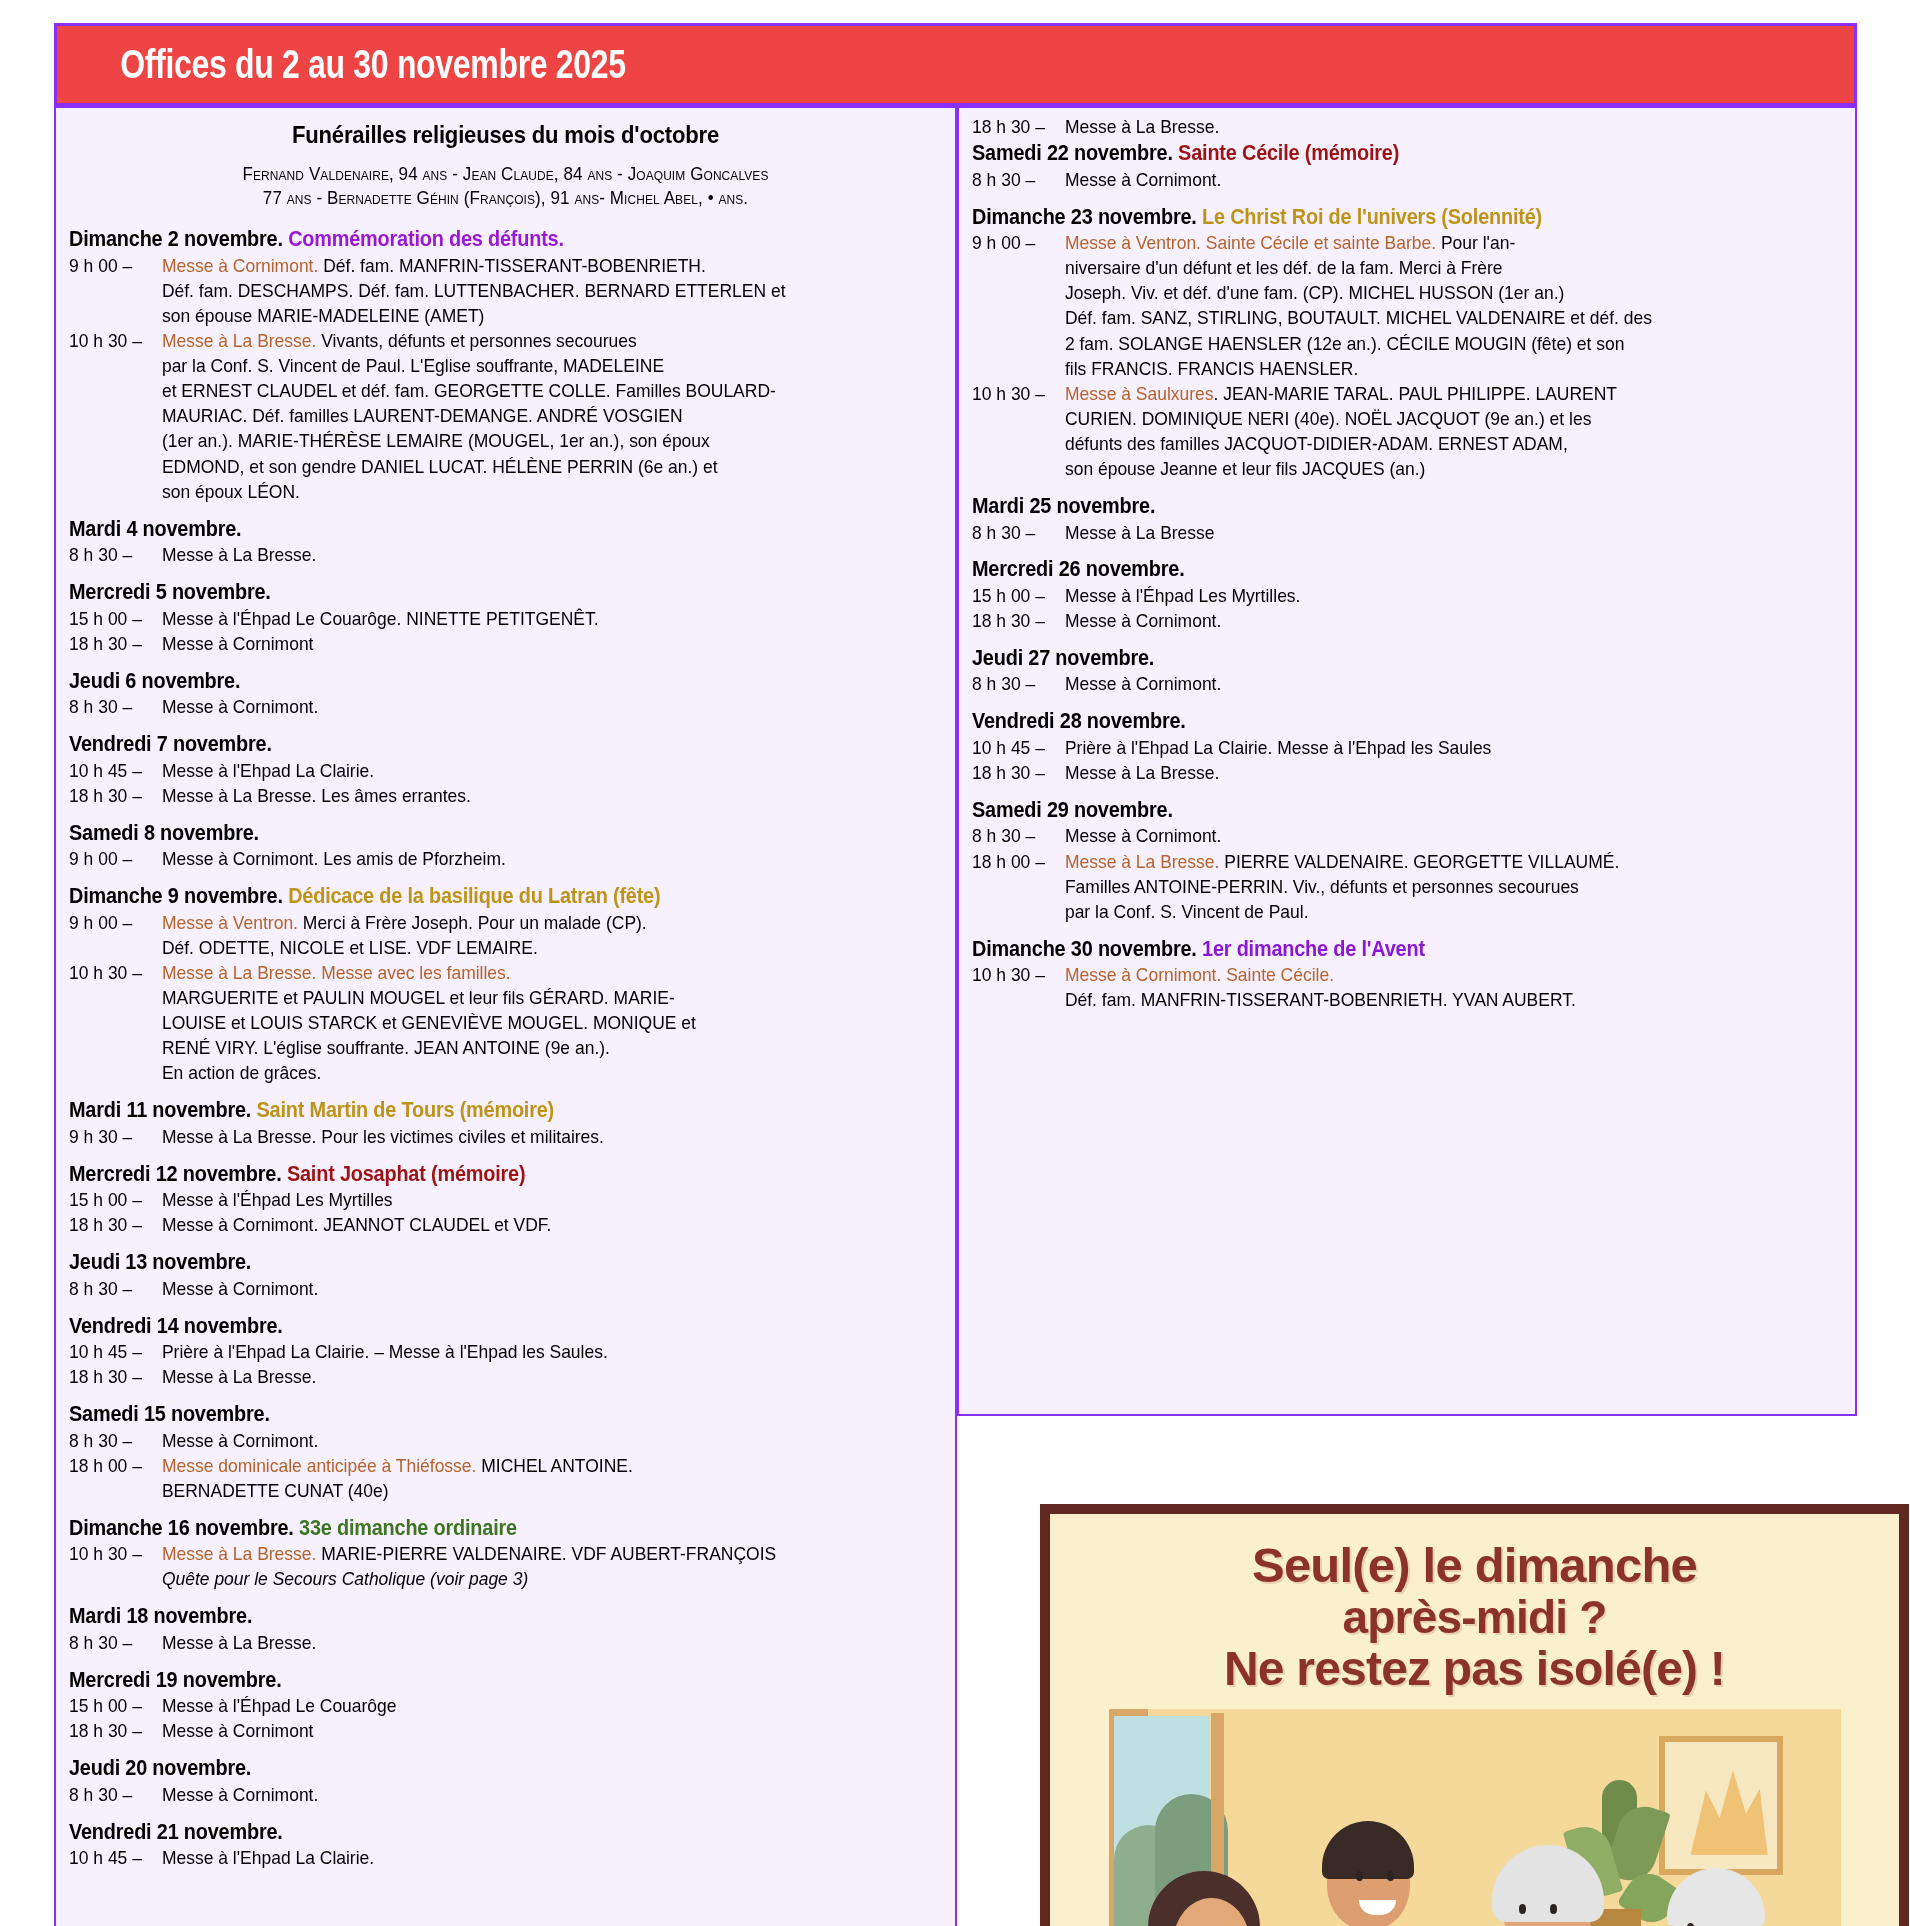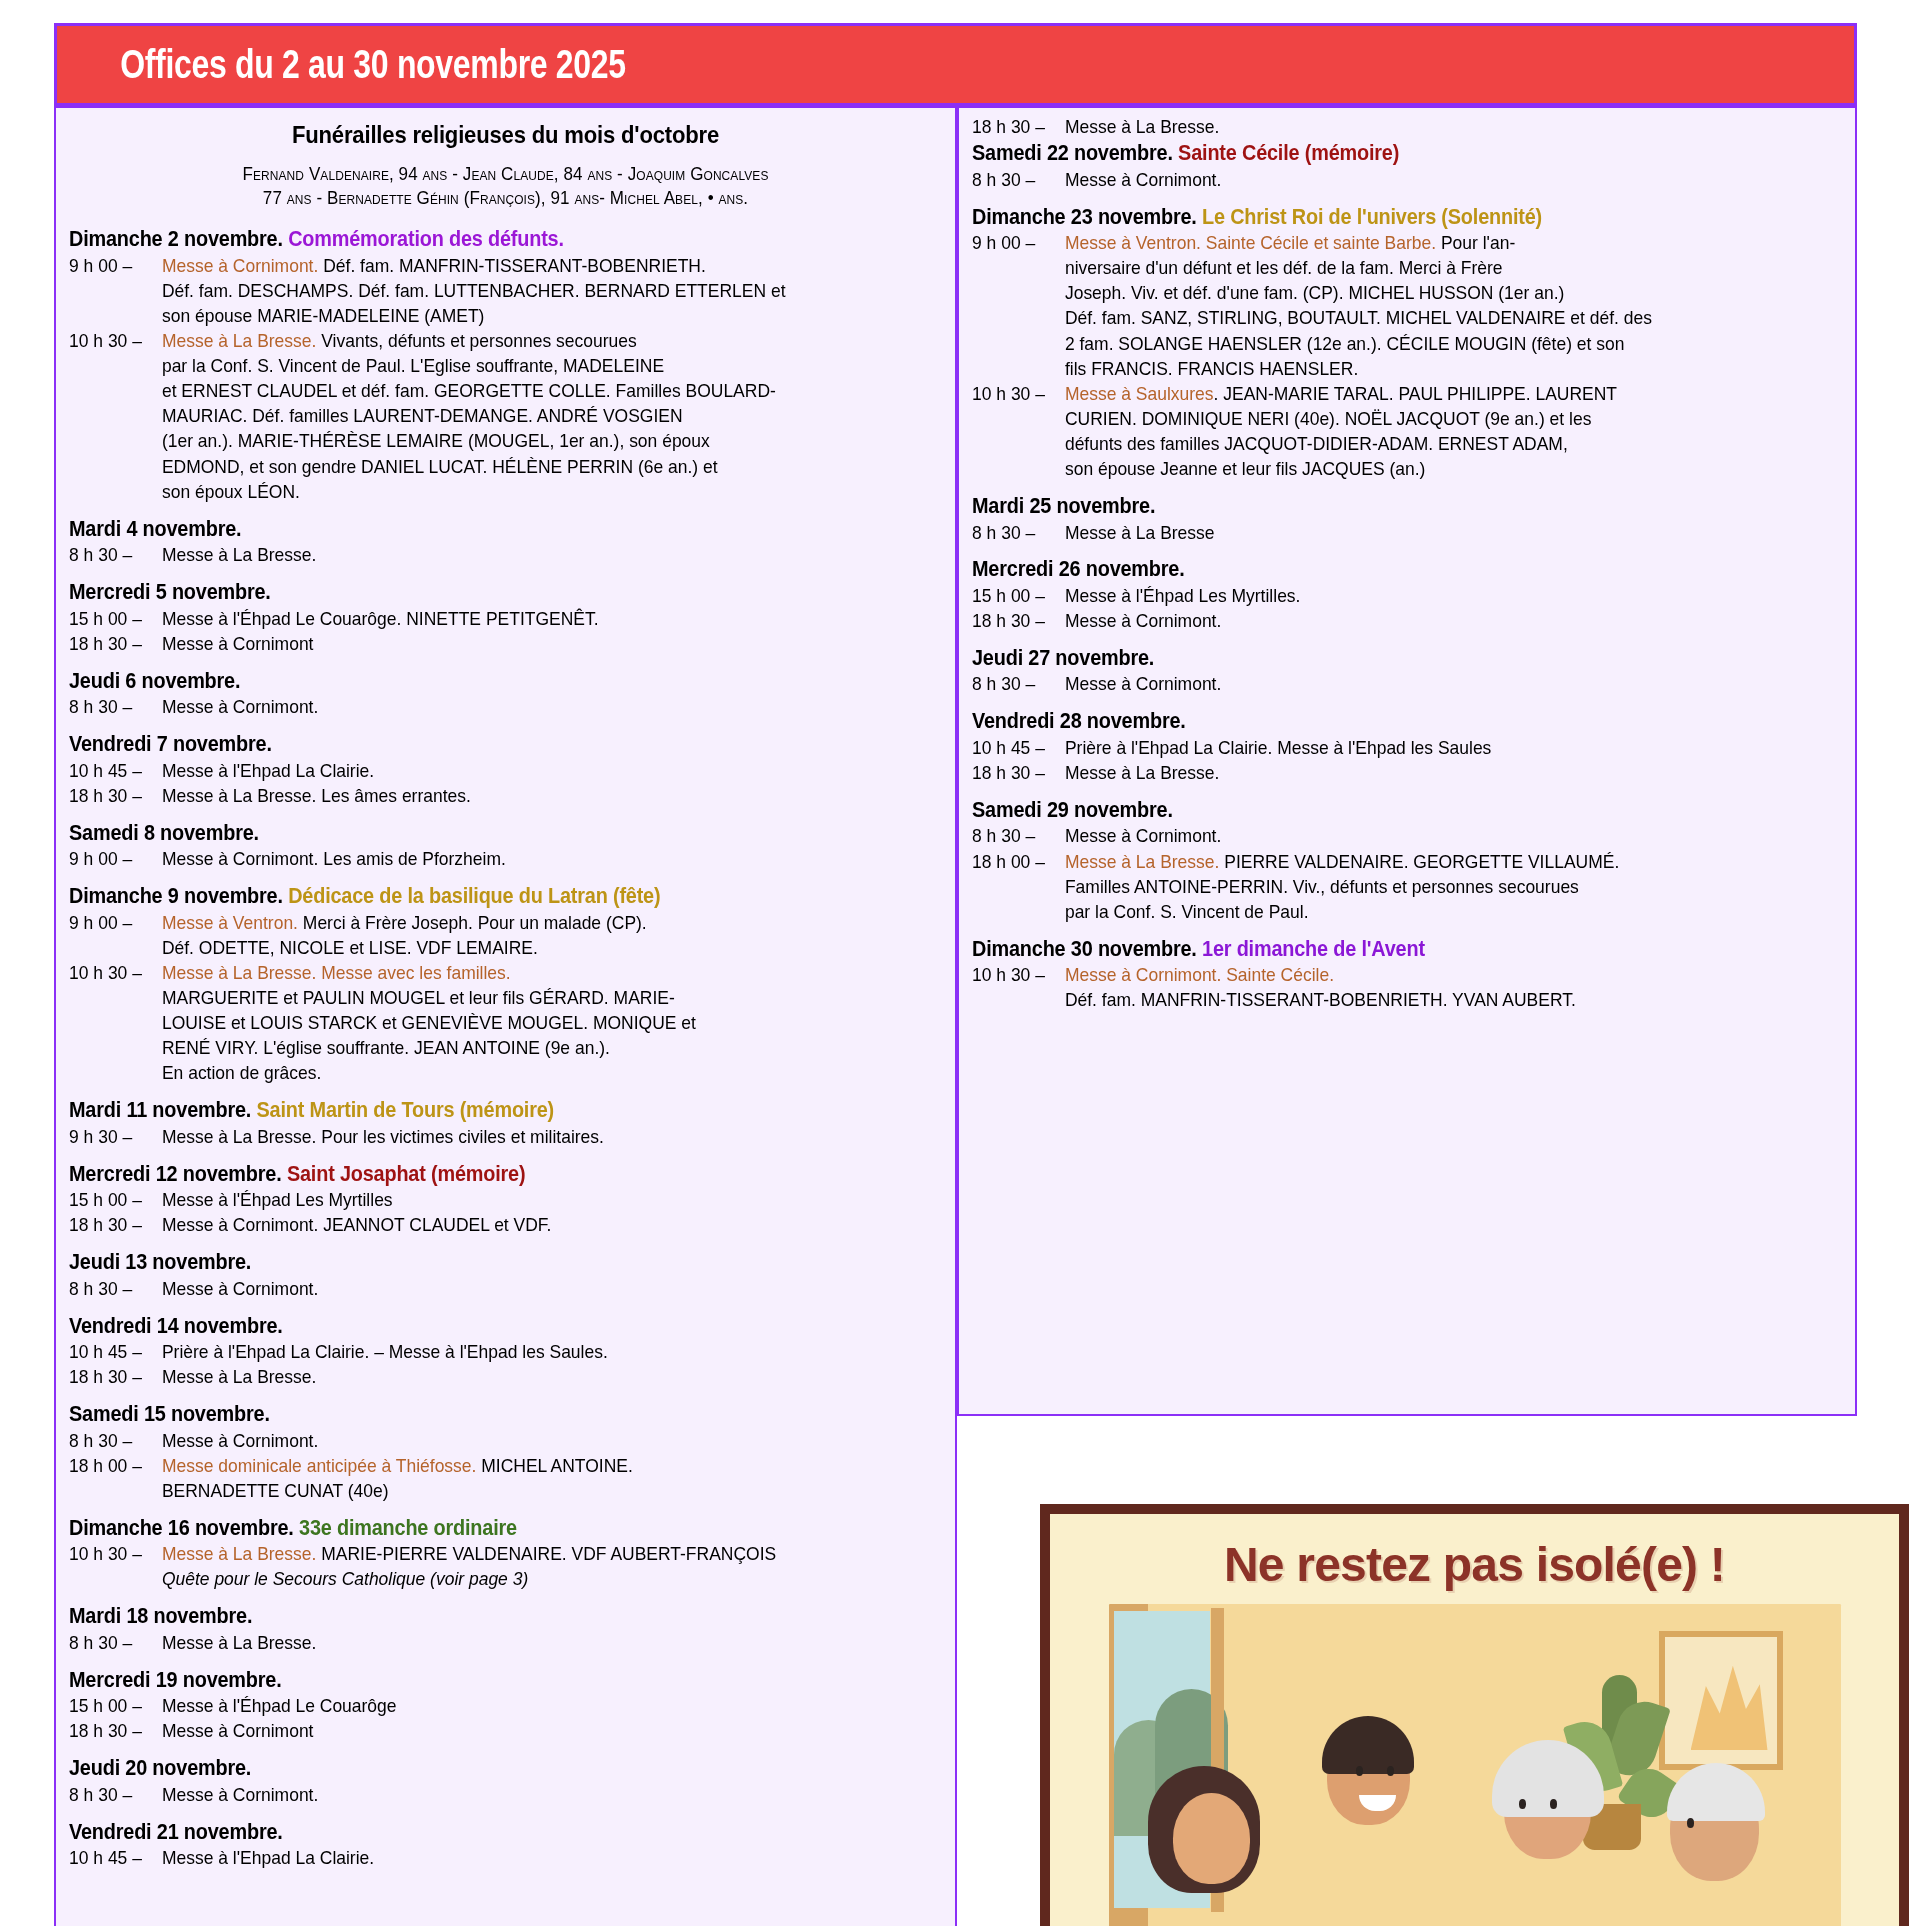--- a/index.html
+++ b/index.html
@@ -516,20 +516,22 @@
               <span class="body"><span>Déf. fam. MANFRIN-TISSERANT-BOBENRIETH. YVAN AUBERT.</span></span>
             </div>
           </div>
         </div>
     </div>
   </div>
 
   <div class="poster">
 
     <div class="poster-title">
+      <div class="l1">Seul(e) le dimanche</div>
+      <div class="l2">après-midi ?</div>
       <div class="l3">Ne restez pas isolé(e) !</div>
     </div>
 
     <div class="illus">
       <div class="i-wallL"></div>
       <div class="i-window"></div>
       <div class="i-hillA"></div>
       <div class="i-hillB"></div>
       <div class="i-winFrame"></div>
 

